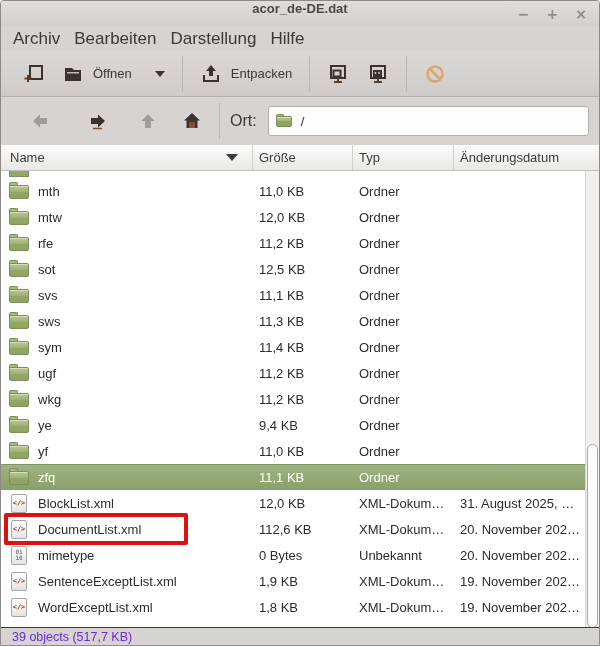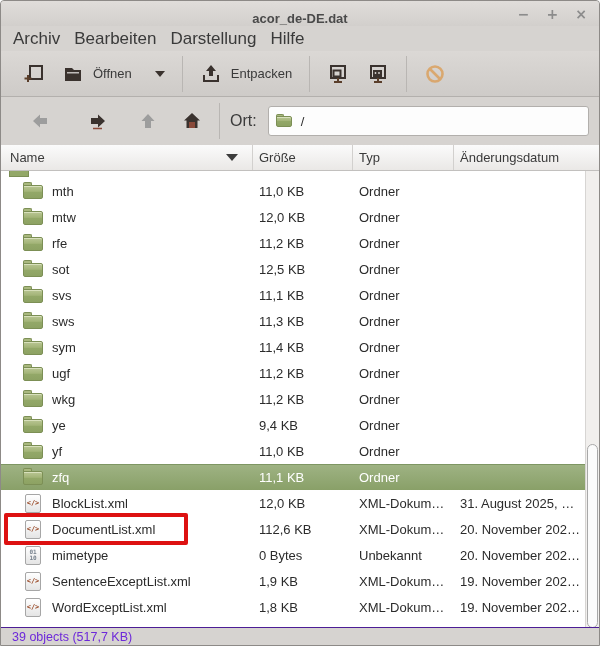--- a/index.html
+++ b/index.html
@@ -6,21 +6,21 @@
   html,body { width:600px; height:646px; font-family:"Liberation Sans", sans-serif; }
   .window {
     width:600px; height:646px; display:flex; flex-direction:column;
     background:#d6d3d0; border:1px solid #8d8a87; border-radius:4px 4px 0 0; overflow:hidden;
     position:relative;
   }
   
   .titlebar {
     height:25px; flex:0 0 25px; position:relative;
     background:linear-gradient(#e0ddda,#d2cfcc);
-    display:flex; align-items:flex-end; justify-content:center;
+    display:flex; align-items:flex-start; justify-content:center;
   }
   .titlebar .title { font-size:13px; font-weight:bold; color:#4a4a4a; }
   .win-controls { position:absolute; right:12px; top:0; height:100%; display:flex; align-items:center; gap:17px; }
   .win-btn { font-size:14px; font-weight:bold; color:#8c8c8c; line-height:1; cursor:default; font-family:"DejaVu Sans",sans-serif; }
   
   .menubar { height:25px; flex:0 0 25px; display:flex; align-items:center; padding-left:5px; }
   .menu-item { font-size:17px; color:#3a3a3a; padding:3px 7px; }
   
   .toolbar {
     height:46px; flex:0 0 46px; border-bottom:1px solid #b3b0ad;
@@ -54,21 +54,21 @@
   .hcell:last-child { border-right:none; }
   .hcell.name { padding-left:9px; justify-content:space-between; }
   .sort-arrow { width:0; height:0; border-left:6px solid transparent; border-right:6px solid transparent; border-top:7px solid #3c3c3c; margin-right:14px; }
   
   .list { flex:1; background:#ffffff; position:relative; overflow:hidden; }
   .rows { position:absolute; left:0; top:0; width:586px; padding-top:7px; }
   .partial-row { height:0; position:relative; }
   .partial-sliver { position:absolute; left:8px; top:-7px; width:20px; height:6px; background:#93a868; border:1px solid #7c8f55; border-top:none; }
   .row { height:26px; display:grid; grid-template-columns:252px 100px 101px 1fr; align-items:center; font-size:13px; color:#2b2b2b; }
   .row .cell { padding-left:6px; white-space:nowrap; overflow:hidden; }
-  .row .name-cell { padding-left:22px; display:flex; align-items:center; gap:7px; }
+  .row .name-cell { padding-left:8px; display:flex; align-items:center; gap:7px; }
   .row.selected { background:linear-gradient(#9fb384,#89a068); color:#ffffff; box-shadow:inset 0 1px 0 #7e9663; }
   
   .icon { flex:0 0 22px; width:22px; height:19px; position:relative; display:block; }
   .f-tab { position:absolute; top:0; left:0; width:9px; height:5px; background:#aab97f; border:1px solid #7c8f55; border-bottom:none; border-radius:2px 2px 0 0; }
   .f-body { position:absolute; top:3px; left:0; width:20px; height:14px; border:1px solid #7c8f55; border-radius:1px 2px 2px 2px;
     background:linear-gradient(#b9c693 0%,#a3b478 45%,#93a868 50%,#8da263 100%); box-shadow:inset 0 1px 0 #d8e0bc; }
   .icon .page { position:absolute; left:2px; top:0; width:16px; height:19px; background:linear-gradient(#ffffff,#e4e4e4);
     border:1px solid #a6a6a6; border-radius:2px; display:flex; align-items:center; justify-content:center;
     font-family:"DejaVu Sans Mono",monospace; font-size:7px; font-weight:bold; color:#96431f; }
   .icon .page.bin { font-size:6px; line-height:6px; color:#77828e; letter-spacing:0; }

